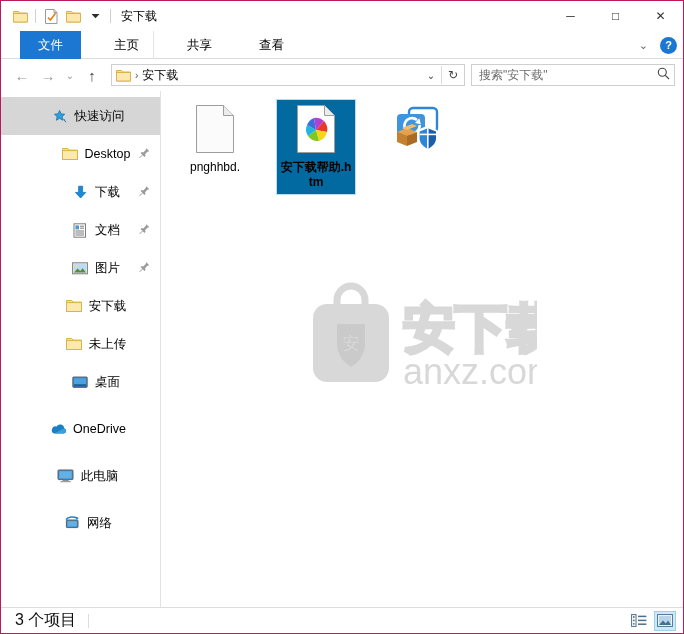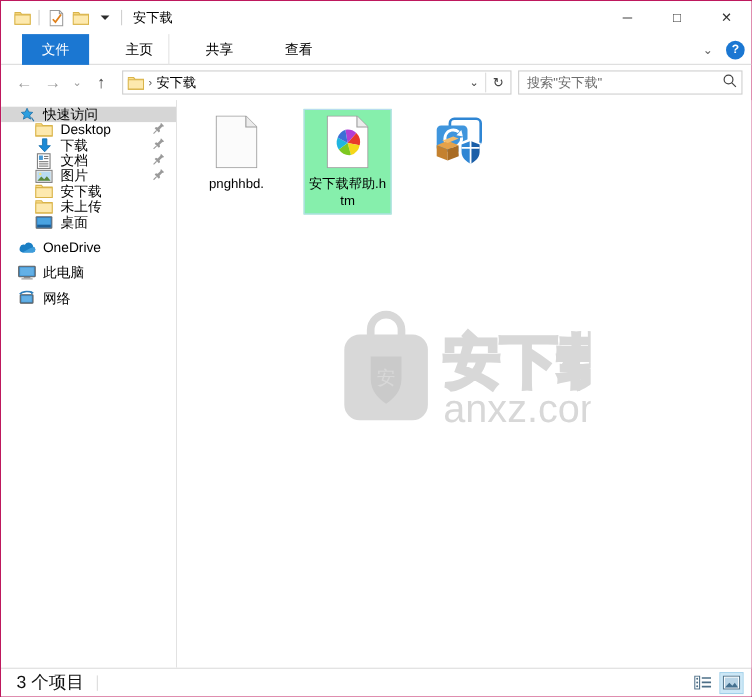--- a/index.html
+++ b/index.html
@@ -130,26 +130,27 @@
   }
   .sidebar {
     width: 160px; flex: 0 0 160px;
     background: #ffffff;
     border-right: 1px solid #e2e2e2;
     padding-top: 6px;
     overflow: hidden;
     position: relative;
   }
   .nav-item {
-    height: 14px;
+    height: 38px;
     display: flex; align-items: center;
     padding-left: 14px;
     position: relative;
     font-size: 12.5px; color: #000;
     white-space: nowrap;
+    justify-content: center;
   }
   .nav-item.indent { padding-left: 30px; }
   .nav-item.selected { background: #d6d6d6; }
   .nav-item .ico {
     width: 18px; height: 16px; margin-right: 6px;
     display: flex; align-items: center; justify-content: center;
     flex: 0 0 18px;
   }
   .nav-item .pin {
     position: absolute; right: 10px; top: 50%;
@@ -171,22 +172,23 @@
     position: relative; z-index: 2;
   }
   .fileitem {
     width: 80px;
     padding: 4px 2px 4px 2px;
     margin-right: 5px;
     display: flex; flex-direction: column; align-items: center;
     border: 1px solid transparent;
   }
   .fileitem.selected {
-    background: #86efac;
+    background: #0369a1;
     border: 1px solid #b8dcf0;
+    font-weight: bold;
   }
   .fileicon {
     width: 50px; height: 50px;
     display: flex; align-items: center; justify-content: center;
     margin-bottom: 6px;
   }
   .filename {
     font-size: 12px; color: #000;
     text-align: center; line-height: 15px;
     word-break: break-all;

